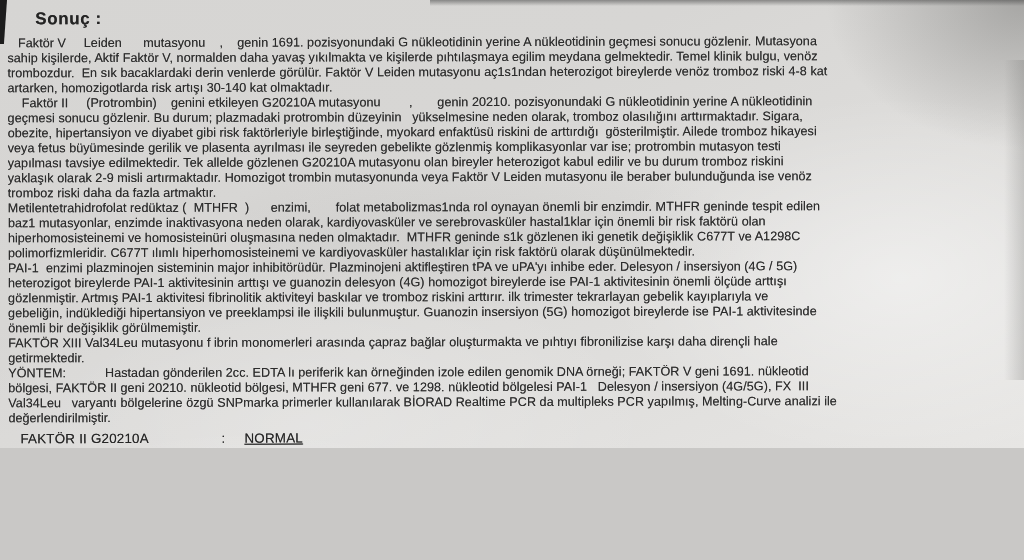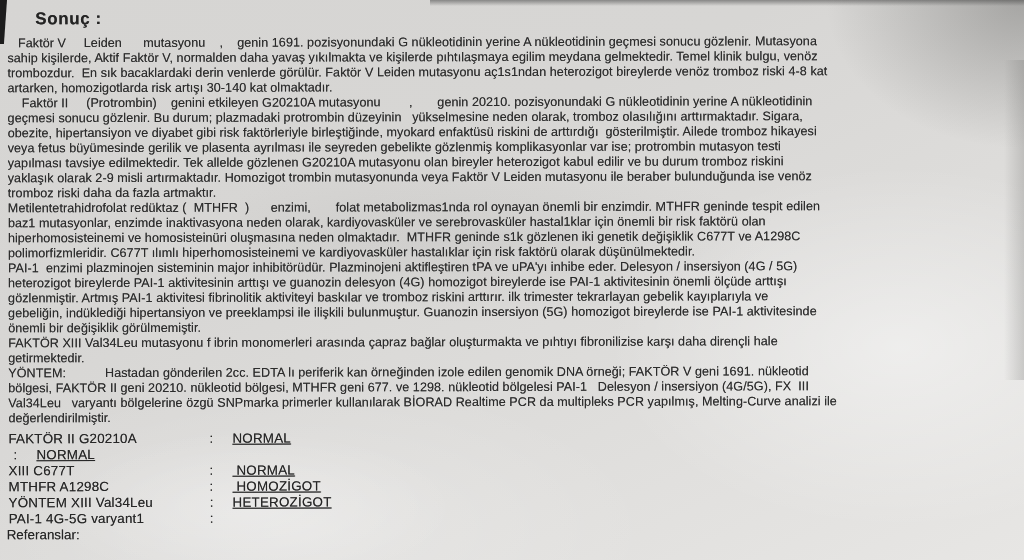--- a/index.html
+++ b/index.html
@@ -4,21 +4,21 @@
 <style>
   * { margin: 0; padding: 0; box-sizing: border-box; }
   html, body { width: 1024px; height: 560px; overflow: hidden; }
   body {
     font-family: "Liberation Sans", "DejaVu Sans", sans-serif;
     background: #c9c8c6;
   }
   .paper {
     position: relative;
     width: 1024px;
-    height: 560px;
+    height: 448px;
     background:
       radial-gradient(ellipse 420px 260px at 88% 62%, rgba(255,255,255,0.45), rgba(255,255,255,0) 70%),
       radial-gradient(ellipse 500px 220px at 30% 95%, rgba(255,255,255,0.22), rgba(255,255,255,0) 70%),
       linear-gradient(155deg, #d6d5d3 0%, #d7d6d4 35%, #dedddb 65%, #e7e6e4 100%);
     overflow: hidden;
   }
   
   .corner-black {
     position: absolute; left: 0; top: 0; width: 7px; height: 44px;
     background: #1c1c1c; transform: skewX(-4deg); transform-origin: top left;
@@ -66,21 +66,21 @@
     overflow: hidden;
   }
   .results { margin-top: 5px; margin-left: 2px; }
   .result-row {
     display: flex;
     font-size: 13.4px;
     line-height: 16px;
     letter-spacing: 0.2px;
     color: #262626;
   }
-  .r-label { width: 196px; flex: 0 0 auto; white-space: pre; }
+  .r-label { width: 196px; flex: 0 0 auto; white-space: pre; margin-left: 12px; }
   .r-sep   { width: 14px;  flex: 0 0 auto; text-align: center; }
   .r-value { padding-left: 14px; white-space: pre; text-decoration: underline; }
   .results-footer {
     font-size: 13.4px;
     line-height: 16px;
     color: #262626;
   }
 </style>
 </head>
 <body>

